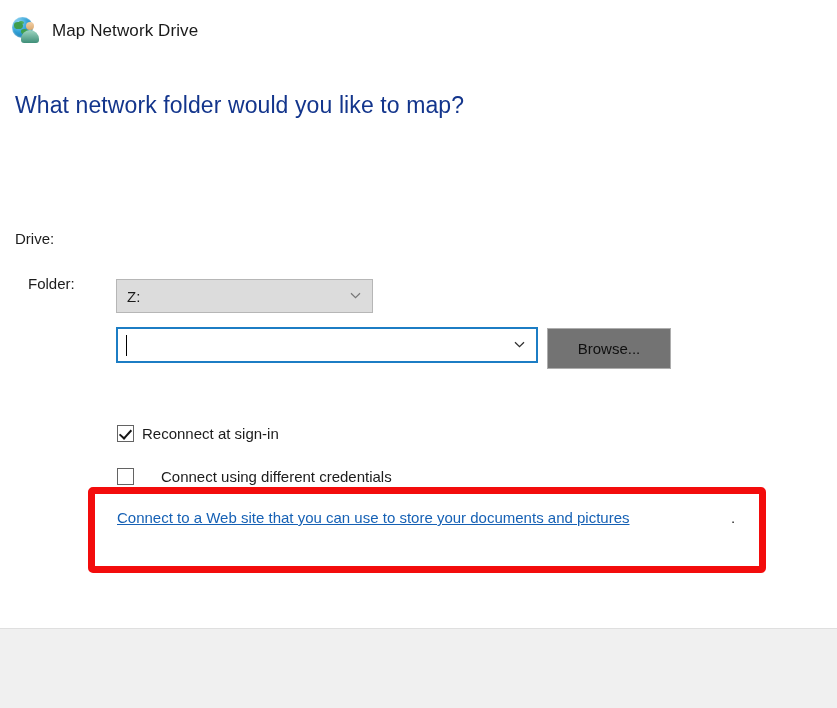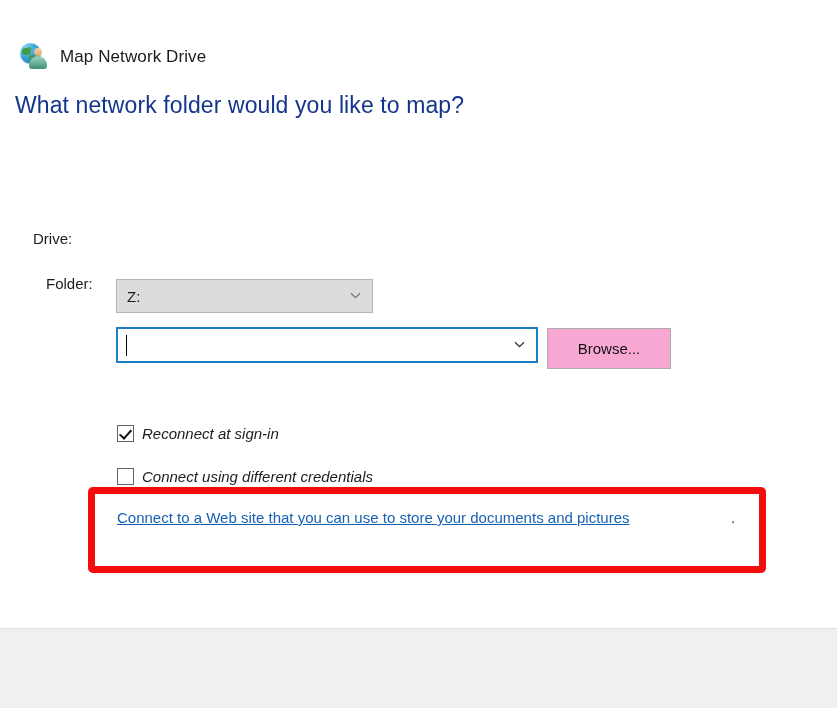--- a/index.html
+++ b/index.html
@@ -17,23 +17,22 @@
   }
 
   
   .titlebar {
     position: absolute;
     left: 0; top: 0;
     width: 837px;
     height: 62px;
     display: flex;
     align-items: center;
-    padding-left: 20px;
-    box-sizing: border-box;
-    margin-top: 26px;
+    padding-left: 12px;
+    box-sizing: border-box;
   }
   .title-icon {
     width: 30px;
     height: 30px;
     position: relative;
     flex: 0 0 auto;
     margin-right: 10px;
   }
   .title-icon .globe {
     position: absolute;
@@ -99,21 +98,20 @@
     color: #1c1c1c;
     white-space: nowrap;
   }
 
   
   .row-label {
     position: absolute;
     font-size: 15px;
     color: #1c1c1c;
     white-space: nowrap;
-    margin-left: 18px;
   }
   .label-drive  { left: 15px; top: 168px; }
   .label-folder { left: 28px; top: 213px; }
 
   .combo {
     position: absolute;
     box-sizing: border-box;
     display: flex;
     align-items: center;
   }
@@ -159,43 +157,42 @@
     box-sizing: border-box;
     display: flex;
     align-items: center;
     justify-content: center;
     font-size: 15px;
     font-family: "Liberation Sans", sans-serif;
   }
   .btn-browse {
     left: 547px; top: 266px;
     width: 124px; height: 41px;
-    background: #f9a8d4;
+    background: #737373;
     border: 1px solid #adadad;
     color: #101010;
   }
 
   .example {
     position: absolute;
     left: 117px;
     top: 325px;
     font-size: 15px;
     color: #1c1c1c;
     white-space: nowrap;
   }
 
   .checkrow {
     position: absolute;
     left: 117px;
     display: flex;
     align-items: flex-end;
-    font-style: italic;
   }
   .checkrow-reconnect { top: 363px; }
-  .checkrow-credentials { top: 406px; }
+  .checkrow-credentials { top: 406px; gap: 19px; }
   .checkbox {
     width: 17px;
     height: 17px;
     box-sizing: border-box;
     border: 1px solid #636363;
     background: #ffffff;
     position: relative;
     flex: 0 0 auto;
   }
   .checkbox.checked::after {

